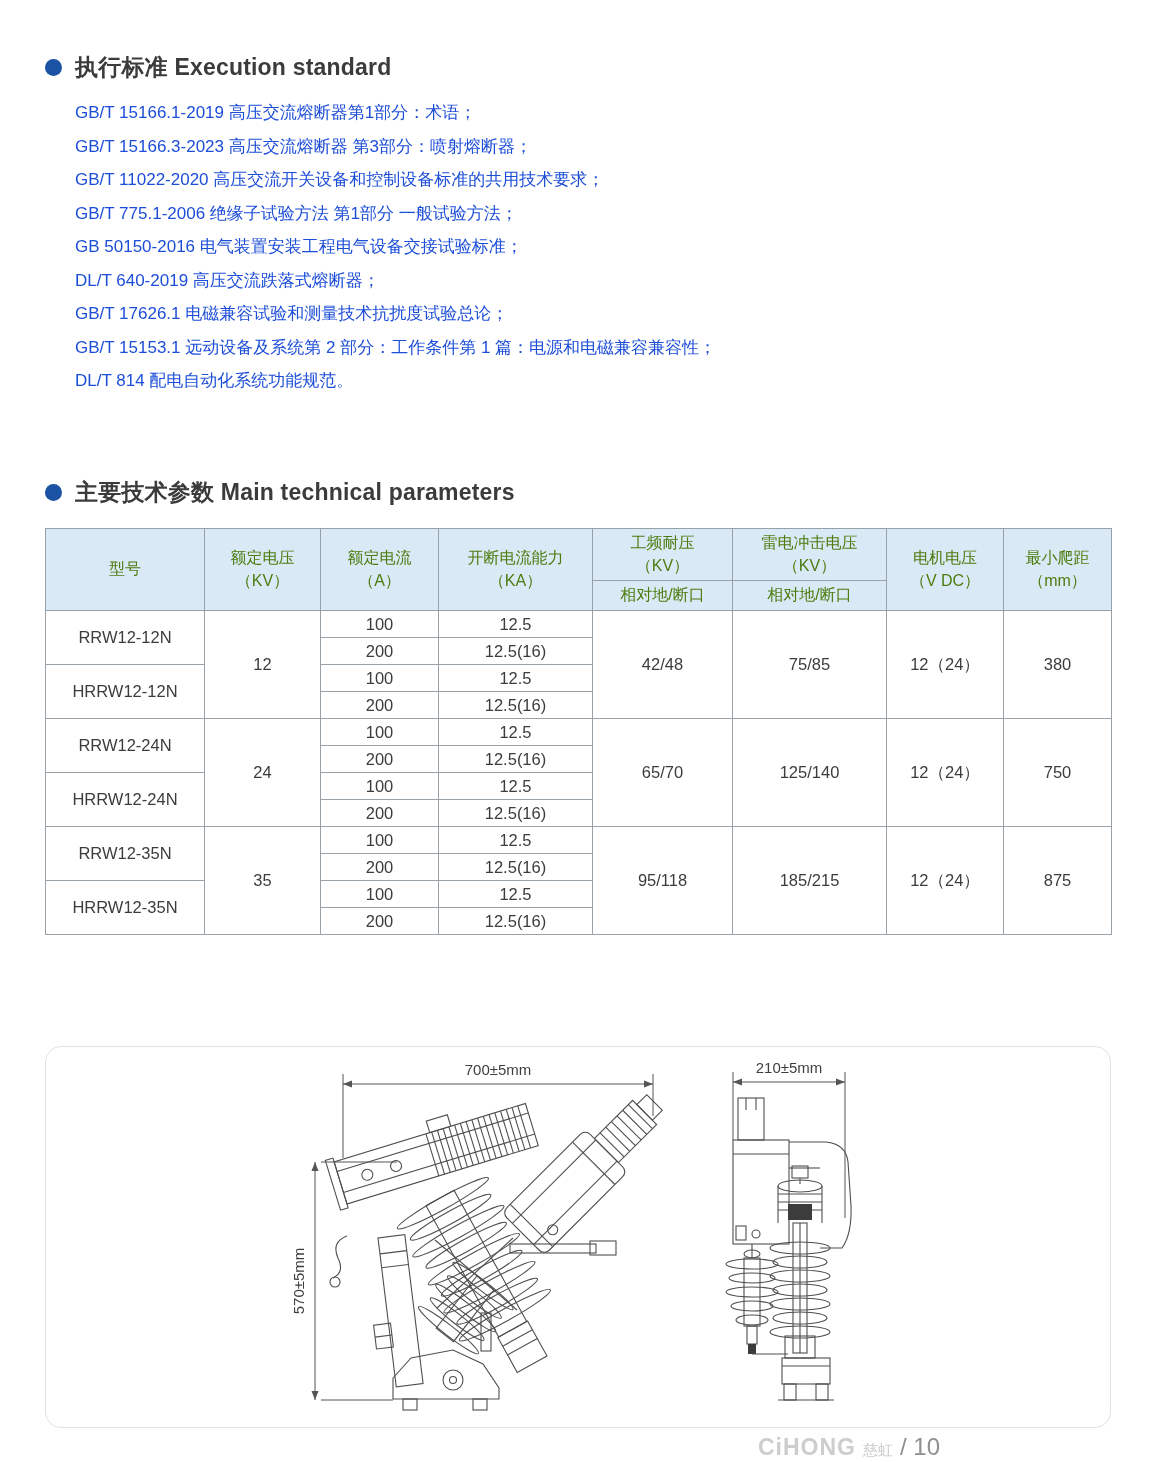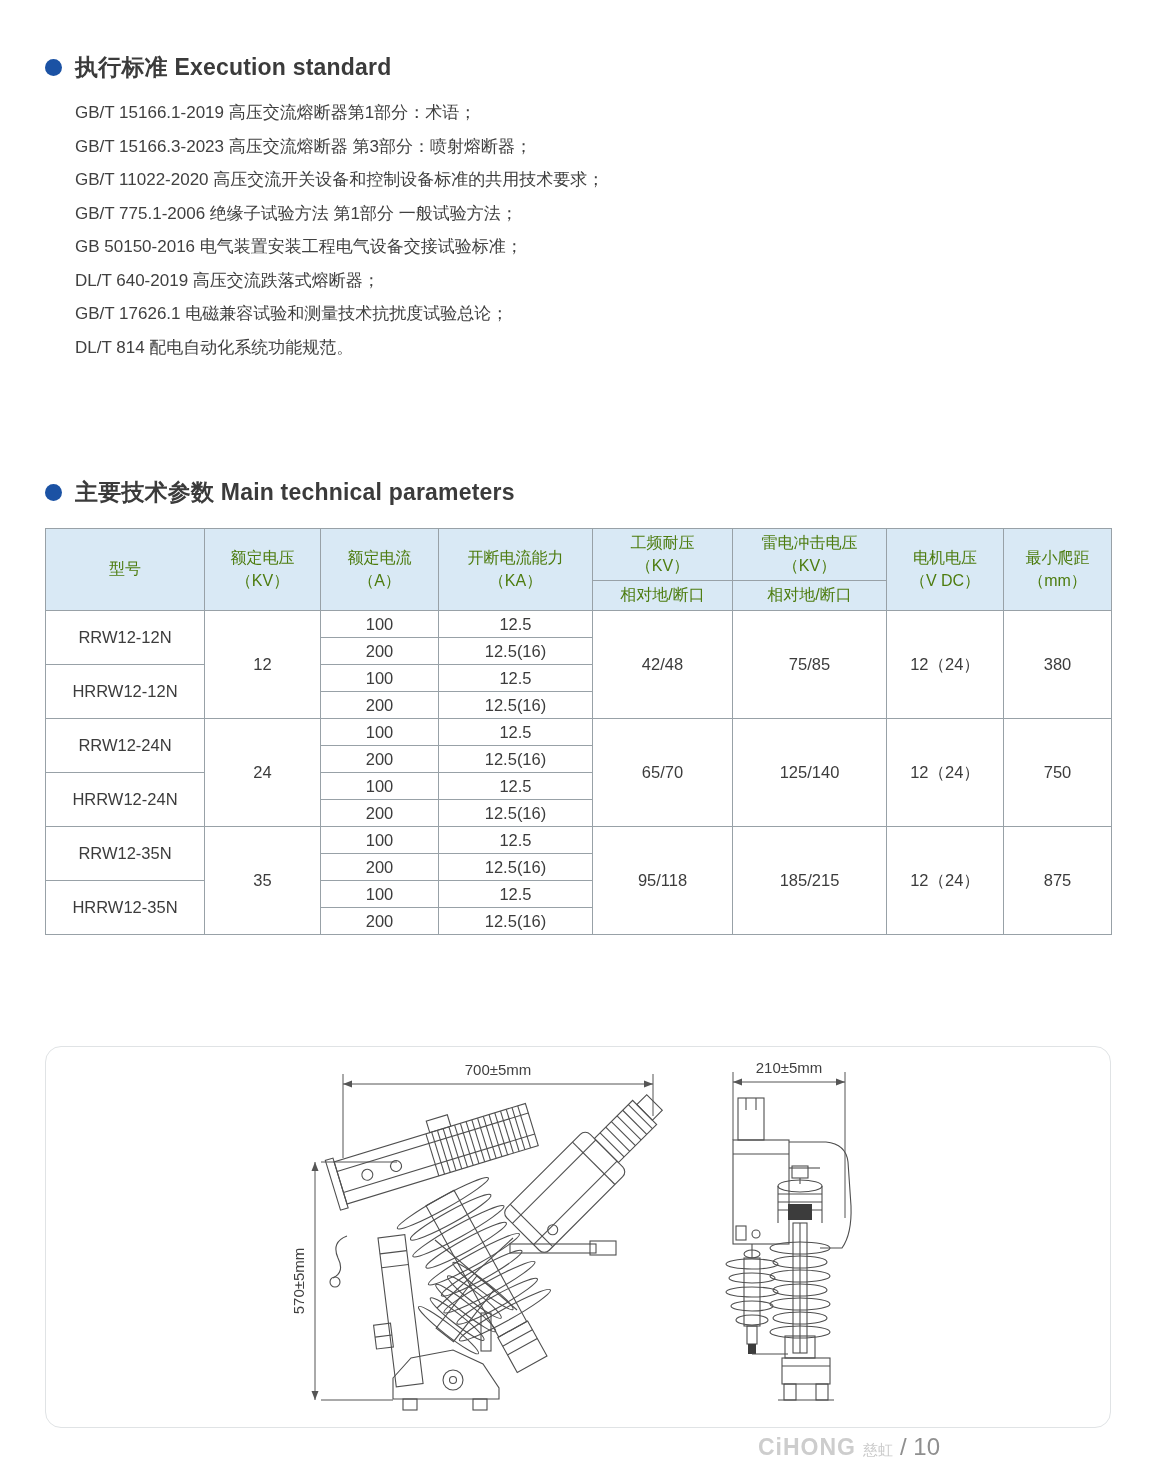--- a/index.html
+++ b/index.html
@@ -4,21 +4,21 @@
 <style>
   html,body{margin:0;padding:0;background:#ffffff;}
   body{width:1153px;height:1462px;overflow:hidden;font-family:"Liberation Sans","DejaVu Sans",sans-serif;}
   .page{position:relative;width:983px;height:1462px;background:#ffffff;}
 
   .sec-header{position:absolute;display:flex;align-items:center;gap:13px;}
   .bullet{width:17px;height:17px;border-radius:50%;background:#1b52a4;flex:0 0 auto;}
   .sec-title{font-size:23px;font-weight:bold;color:#3b3b3b;letter-spacing:0.2px;margin:0;}
 
   .standards{position:absolute;left:75px;top:96px;list-style:none;margin:0;padding:0;}
-  .standards li{font-size:17px;color:#404040;line-height:33.5px;white-space:nowrap;}
+  .standards li{font-size:17px;color:#1d4ed8;line-height:33.5px;white-space:nowrap;}
 
   .tbl-wrap{position:absolute;left:45px;top:528px;}
   table.params{border-collapse:collapse;table-layout:fixed;width:1066px;}
   .params th,.params td{border:1px solid #98a1a7;text-align:center;vertical-align:middle;padding:0;}
   .params th{background:#d9e9f5;font-weight:400;font-size:16px;color:#4d7c0f;white-space:pre-line;line-height:1.4;}
   .params td{font-size:16.5px;color:#3c3c3c;background:#ffffff;}
   .params thead tr.h1{height:52px;}
   .params thead tr.h2{height:30px;}
   .params tbody tr{height:27px;}
 
@@ -47,20 +47,21 @@
     <h2 class="sec-title">执行标准 Execution standard</h2>
   </div>
   <ul class="standards">
     <li>GB/T 15166.1-2019 高压交流熔断器第1部分：术语；</li>
     <li>GB/T 15166.3-2023 高压交流熔断器 第3部分：喷射熔断器；</li>
     <li>GB/T 11022-2020 高压交流开关设备和控制设备标准的共用技术要求；</li>
     <li>GB/T 775.1-2006 绝缘子试验方法 第1部分 一般试验方法；</li>
     <li>GB 50150-2016 电气装置安装工程电气设备交接试验标准；</li>
     <li>DL/T 640-2019 高压交流跌落式熔断器；</li>
     <li>GB/T 17626.1 电磁兼容试验和测量技术抗扰度试验总论；</li>
+    <li>GB/T 15153.1 远动设备及系统第 2 部分：工作条件第 1 篇：电源和电磁兼容兼容性；</li>
     <li>DL/T 814 配电自动化系统功能规范。</li>
   </ul>
 
   <div class="sec-header" style="left:45px;top:477px;">
     <span class="bullet"></span>
     <h2 class="sec-title">主要技术参数 Main technical parameters</h2>
   </div>
 
   <div class="tbl-wrap">
     <table class="params">

